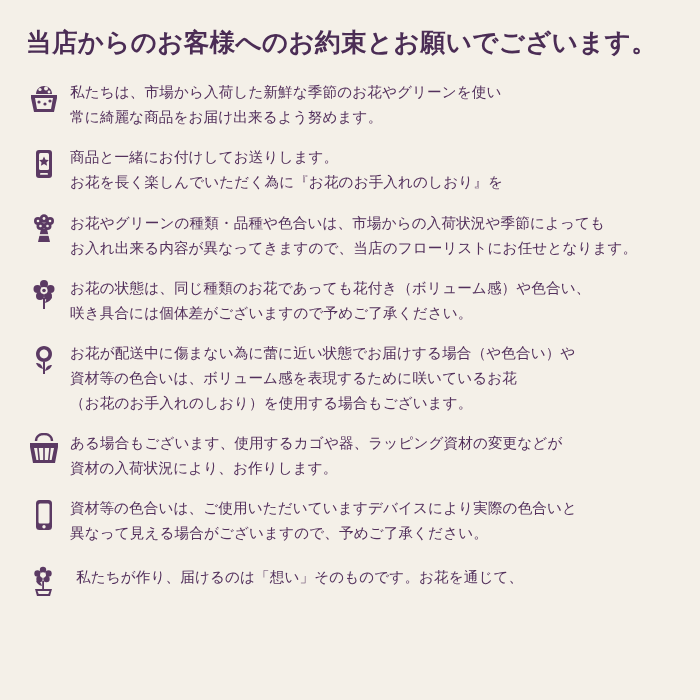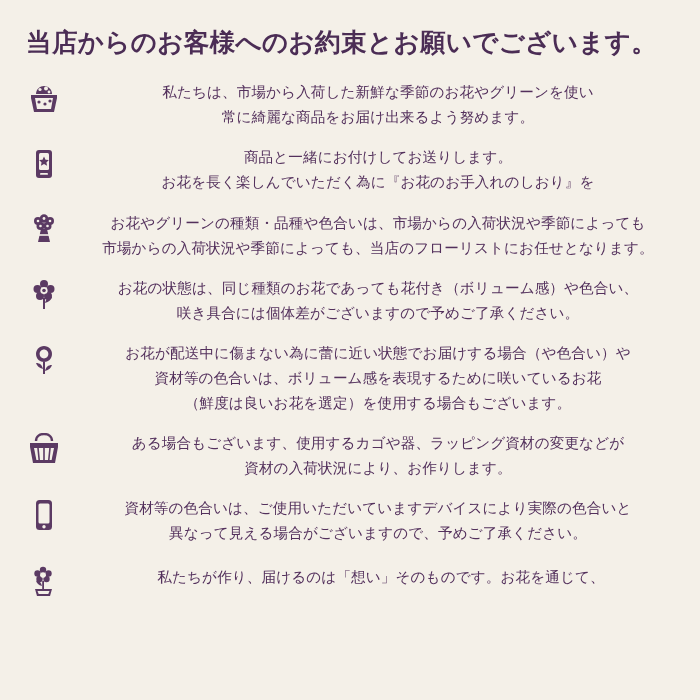--- a/index.html
+++ b/index.html
@@ -25,21 +25,20 @@
     font-size: 25.5px;
     font-weight: bold;
     letter-spacing: 0.4px;
     color: #4b2d55;
     margin: 0 0 18px 4px;
     line-height: 1.3;
     white-space: nowrap;
   }
   .list {
     display: block;
-    text-align: center;
   }
   .item {
     display: flex;
     align-items: flex-start;
     margin-bottom: 12px;
   }
   .icon-box {
     flex: 0 0 auto;
     width: 40px;
     height: 40px;
@@ -127,21 +126,21 @@
           <circle cx="17" cy="5.5" r="1.4" fill="#f4f0e8"></circle>
           <circle cx="23" cy="8" r="1.3" fill="#f4f0e8"></circle>
           <circle cx="13.5" cy="13" r="1.3" fill="#f4f0e8"></circle>
           <circle cx="20.5" cy="13" r="1.3" fill="#f4f0e8"></circle>
           <path d="M14 16 l-3 13 h12 l-3 -13 z" fill="#5b3a63"></path>
           <path d="M11.5 22 h11" stroke="#f4f0e8" stroke-width="1.6" fill="none"></path>
         </svg>
       </div>
       <div class="lines">
         <div class="line">お花やグリーンの種類・品種や色合いは、市場からの入荷状況や季節によっても</div>
-        <div class="line">市場からの入荷状況や季節によっても、当店のフローリストにお任せとなります。</div>
+        <div class="line">お入れ出来る内容が異なってきますので、当店のフローリストにお任せとなります。</div>
       </div>
     </div>
 
     <div class="item">
       <div class="icon-box">
         <svg width="34" height="34" viewBox="0 0 34 34">
           <circle cx="17" cy="6" r="4" fill="#5b3a63"></circle>
           <circle cx="10.5" cy="11" r="4" fill="#5b3a63"></circle>
           <circle cx="23.5" cy="11" r="4" fill="#5b3a63"></circle>
           <circle cx="13" cy="18" r="4" fill="#5b3a63"></circle>
@@ -164,21 +163,21 @@
           <path d="M17 3 c5 0 8 4 8 8 c0 5 -4 8 -8 8 c-4 0 -8 -3 -8 -8 c0 -4 3 -8 8 -8 z" fill="#5b3a63"></path>
           <path d="M17 6.5 c2.6 0 4.4 2.2 4.4 4.6 c0 2.7 -2.1 4.4 -4.4 4.4 c-2.3 0 -4.4 -1.7 -4.4 -4.4 c0 -2.4 1.8 -4.6 4.4 -4.6 z" fill="#f4f0e8"></path>
           <rect x="16" y="19" width="2" height="12" fill="#5b3a63"></rect>
           <path d="M16 26 c-4 -1 -6 -3 -7 -6 c4 0 6 2 7 6 z" fill="#5b3a63"></path>
           <path d="M18 28 c4 -1 6 -3 7 -6 c-4 0 -6 2 -7 6 z" fill="#5b3a63"></path>
         </svg>
       </div>
       <div class="lines">
         <div class="line">お花が配送中に傷まない為に蕾に近い状態でお届けする場合（や色合い）や</div>
         <div class="line">資材等の色合いは、ボリューム感を表現するために咲いているお花</div>
-        <div class="line">（鮮度は良いお花を選定）を使用する場合もございます。</div>
+        <div class="line">（お花のお手入れのしおり）を使用する場合もございます。</div>
       </div>
     </div>
 
     <div class="item">
       <div class="icon-box">
         <svg width="34" height="34" viewBox="0 0 34 34">
           <path d="M9 8 c0 -5 4 -7 8 -7 c4 0 8 2 8 7" stroke="#5b3a63" stroke-width="2.4" fill="none"></path>
           <path d="M3 10 h28 v4 l-3 16 h-22 l-3 -16 z" fill="#5b3a63"></path>
           <path d="M7 15 h20 l-2.4 12 h-15.2 z" fill="#f4f0e8"></path>
           <path d="M11 15 l1.2 12 M17 15 v12 M23 15 l-1.2 12" stroke="#5b3a63" stroke-width="1.6" fill="none"></path>

